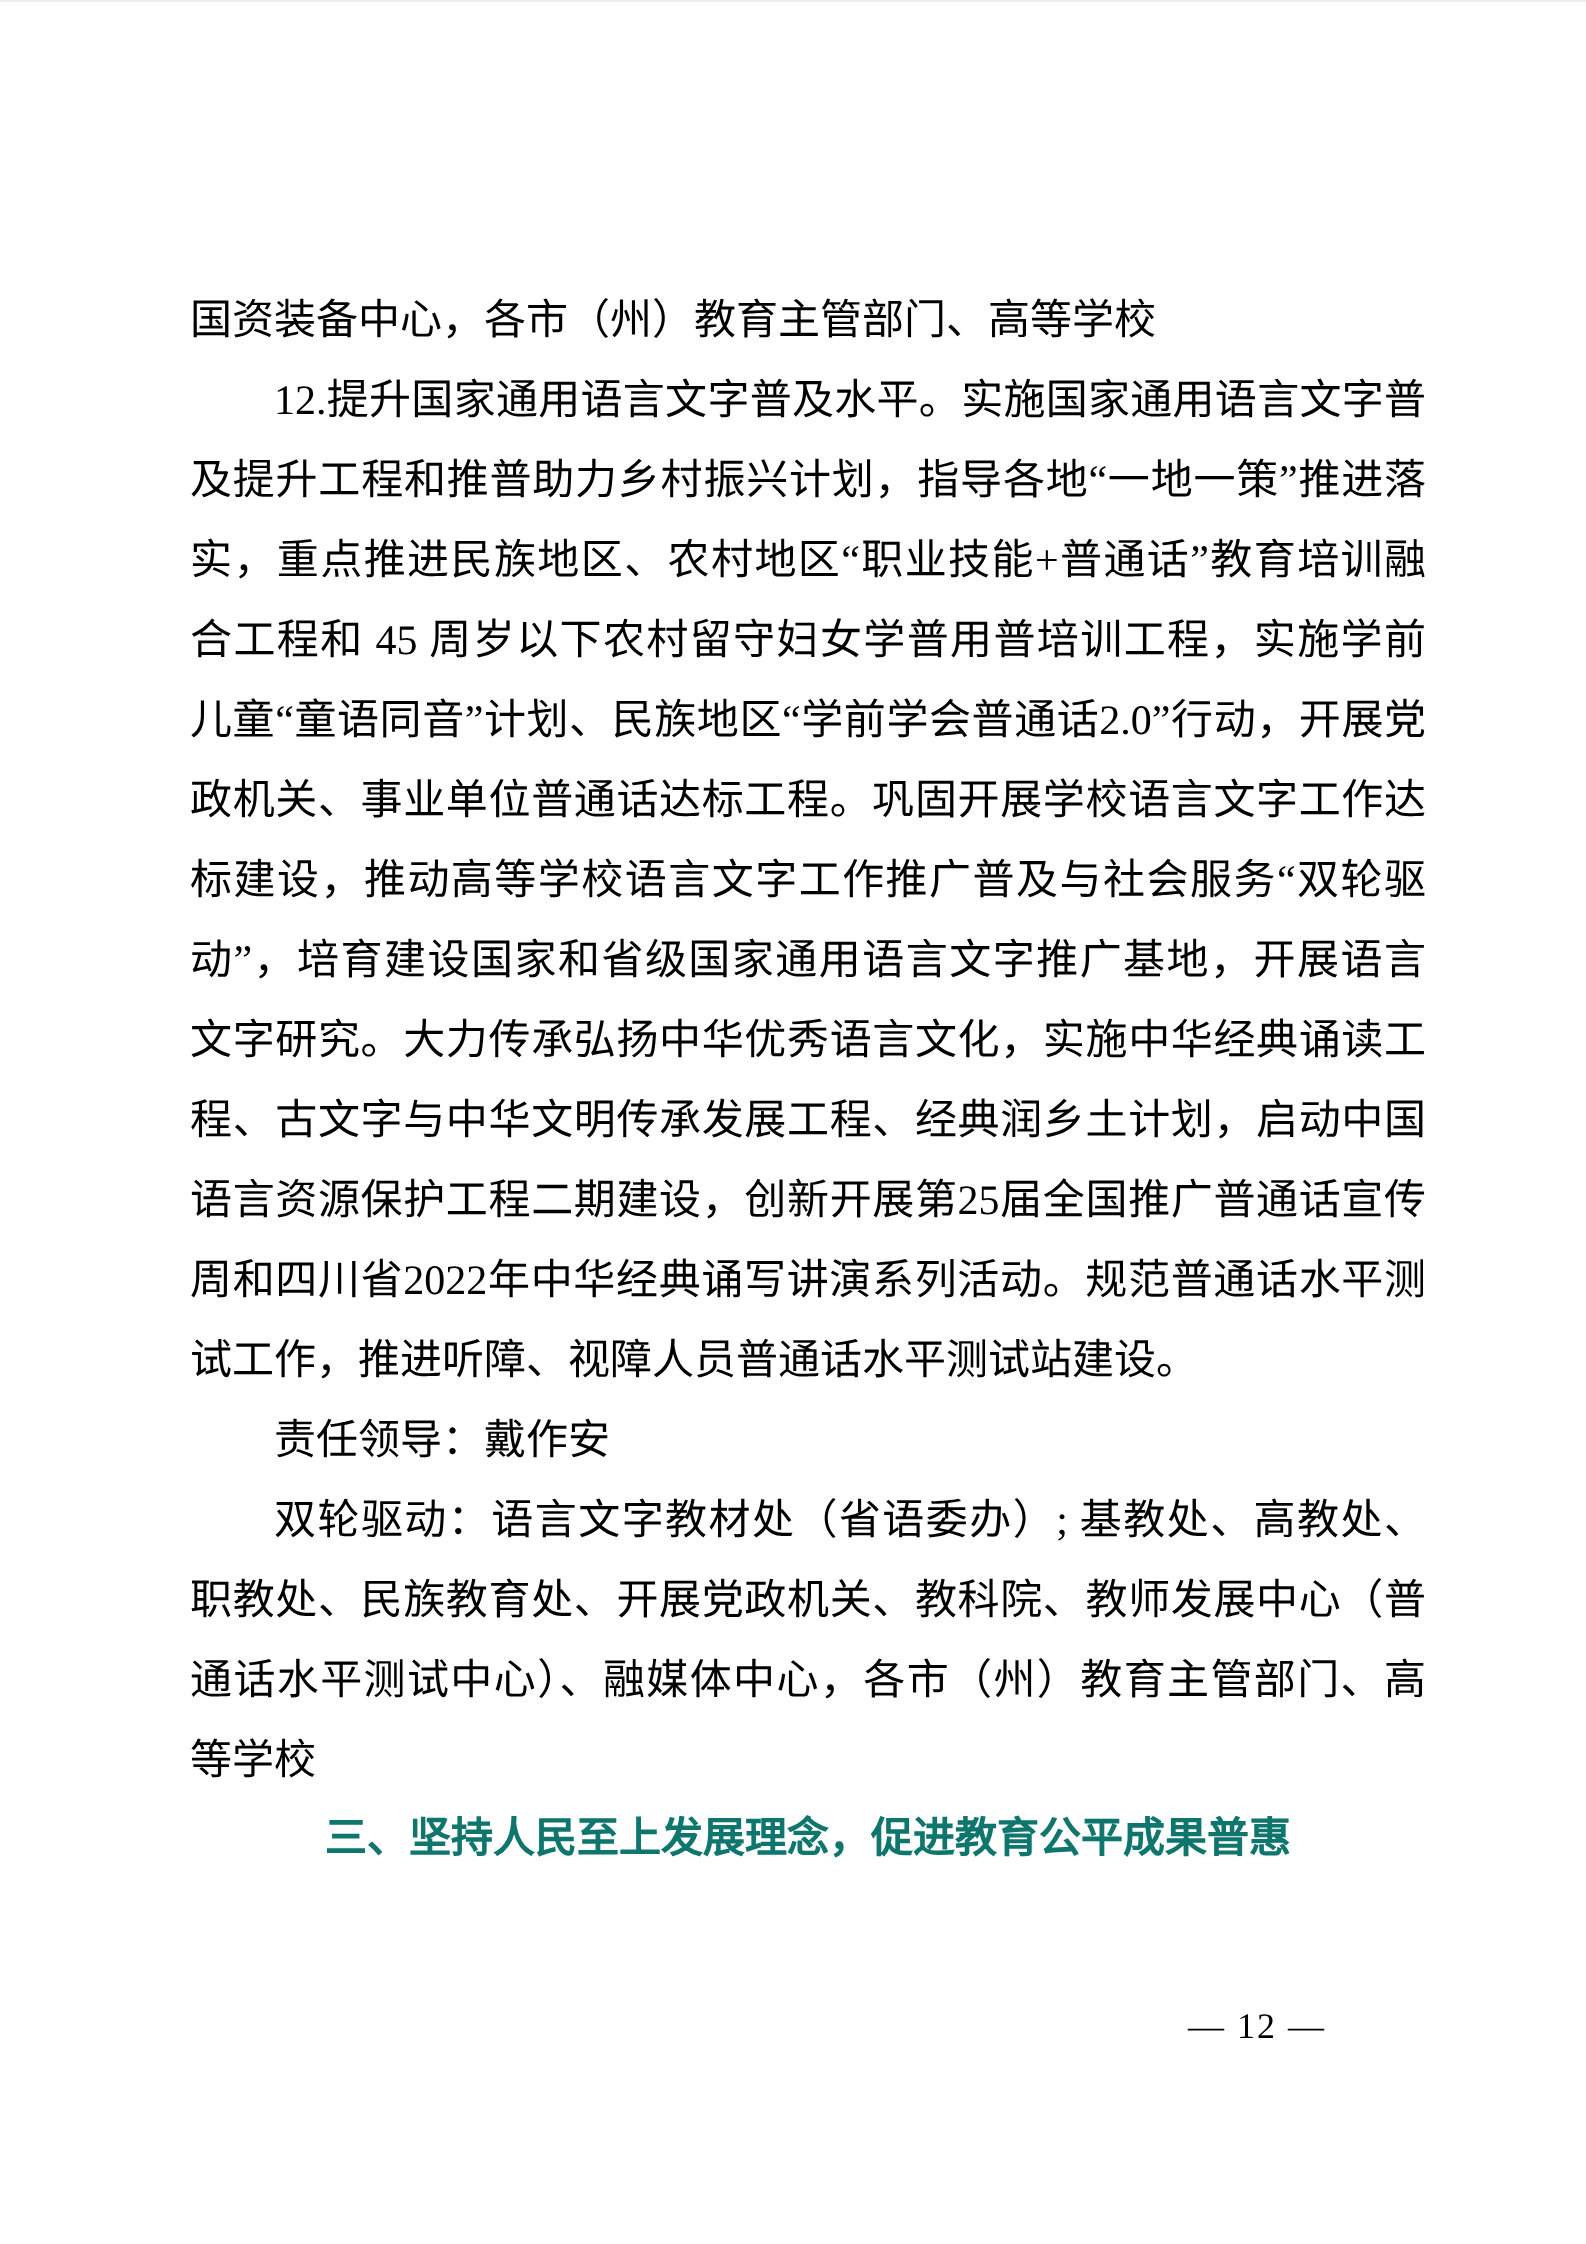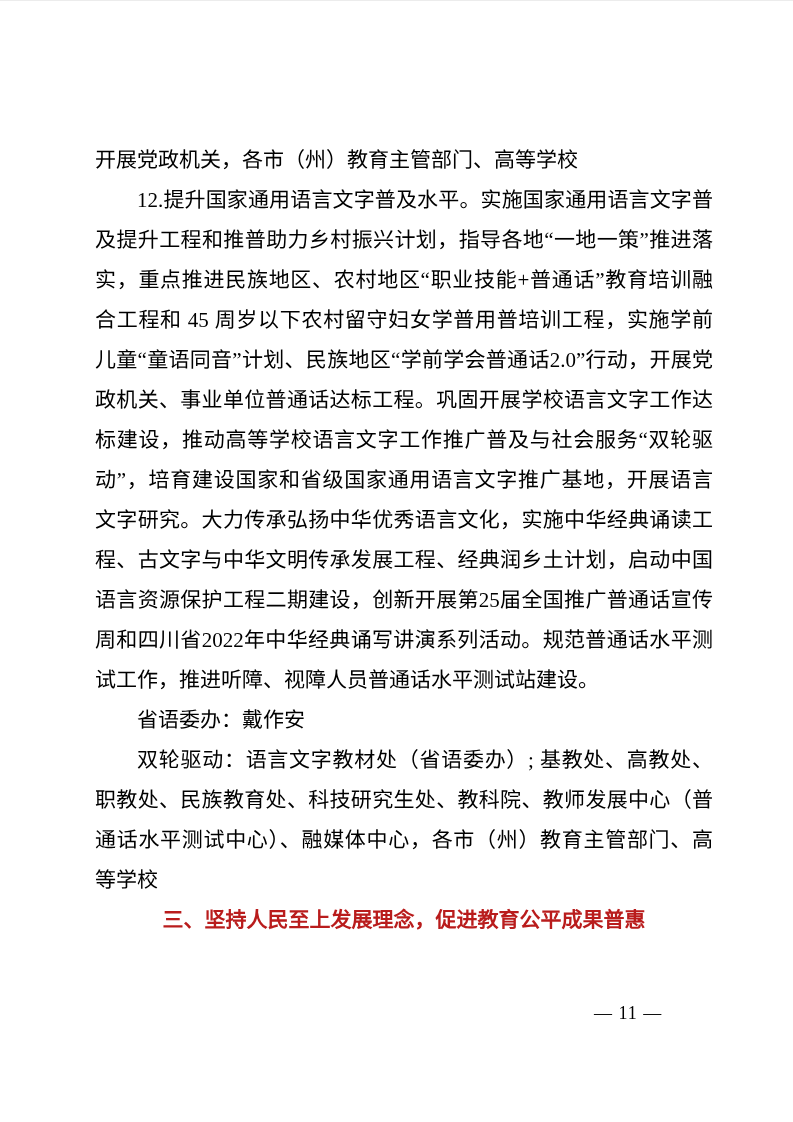--- a/index.html
+++ b/index.html
@@ -36,47 +36,47 @@
   }
   .indent {
     text-indent: 42px;
   }
   .heading {
     margin: 0;
     font-family: "Liberation Sans", "DejaVu Sans", sans-serif;
     font-weight: bold;
     font-size: 21px;
     line-height: 40px;
-    color: #b91c1c;
+    color: #0f766e;
     text-align: center;
   }
   .page-number {
     position: absolute;
     left: 594px;
     top: 1001px;
     font-family: "Liberation Serif", "DejaVu Serif", serif;
     font-size: 18px;
     line-height: 22px;
     color: #000000;
     letter-spacing: 1px;
     white-space: nowrap;
   }
 </style>
 </head>
 <body>
 
 <div class="page">
   <div class="content">
 
-    <p class="para">开展党政机关，各市（州）教育主管部门、高等学校</p>
+    <p class="para">国资装备中心，各市（州）教育主管部门、高等学校</p>
 
     <p class="para indent"><b>12.提升国家通用语言文字普及水平。</b><span>实施国家通用语言文字普及提升工程和推普助力乡村振兴计划，指导各地“一地一策”推进落实，重点推进民族地区、农村地区“职业技能+普通话”教育培训融合工程和 45 周岁以下农村留守妇女学普用普培训工程，实施学前儿童“童语同音”计划、民族地区“学前学会普通话2.0”行动，开展党政机关、事业单位普通话达标工程。巩固开展学校语言文字工作达标建设，推动高等学校语言文字工作推广普及与社会服务“双轮驱动”，培育建设国家和省级国家通用语言文字推广基地，开展语言文字研究。大力传承弘扬中华优秀语言文化，实施中华经典诵读工程、古文字与中华文明传承发展工程、经典润乡土计划，启动中国语言资源保护工程二期建设，创新开展第25届全国推广普通话宣传周和四川省2022年中华经典诵写讲演系列活动。规范普通话水平测试工作，推进听障、视障人员普通话水平测试站建设。</span></p>
 
-    <p class="para indent"><b>省语委办：</b><span>戴作安</span></p>
+    <p class="para indent"><b>责任领导：</b><span>戴作安</span></p>
 
-    <p class="para indent"><b>双轮驱动：</b><span>语言文字教材处（省语委办）; 基教处、高教处、职教处、民族教育处、科技研究生处、教科院、教师发展中心（普通话水平测试中心）、融媒体中心，各市（州）教育主管部门、高等学校</span></p>
+    <p class="para indent"><b>双轮驱动：</b><span>语言文字教材处（省语委办）; 基教处、高教处、职教处、民族教育处、开展党政机关、教科院、教师发展中心（普通话水平测试中心）、融媒体中心，各市（州）教育主管部门、高等学校</span></p>
 
     <h3 class="heading">三、坚持人民至上发展理念，促进教育公平成果普惠</h3>
 
   </div>
 
-  <div class="page-number">— 11 —</div>
+  <div class="page-number">— 12 —</div>
 </div>
 
 </body></html>

